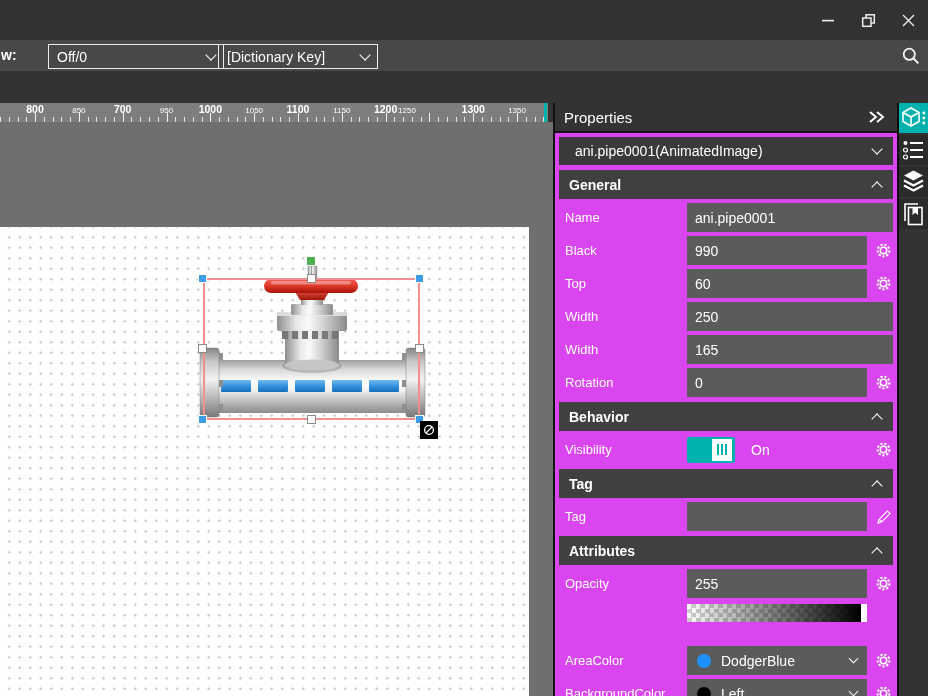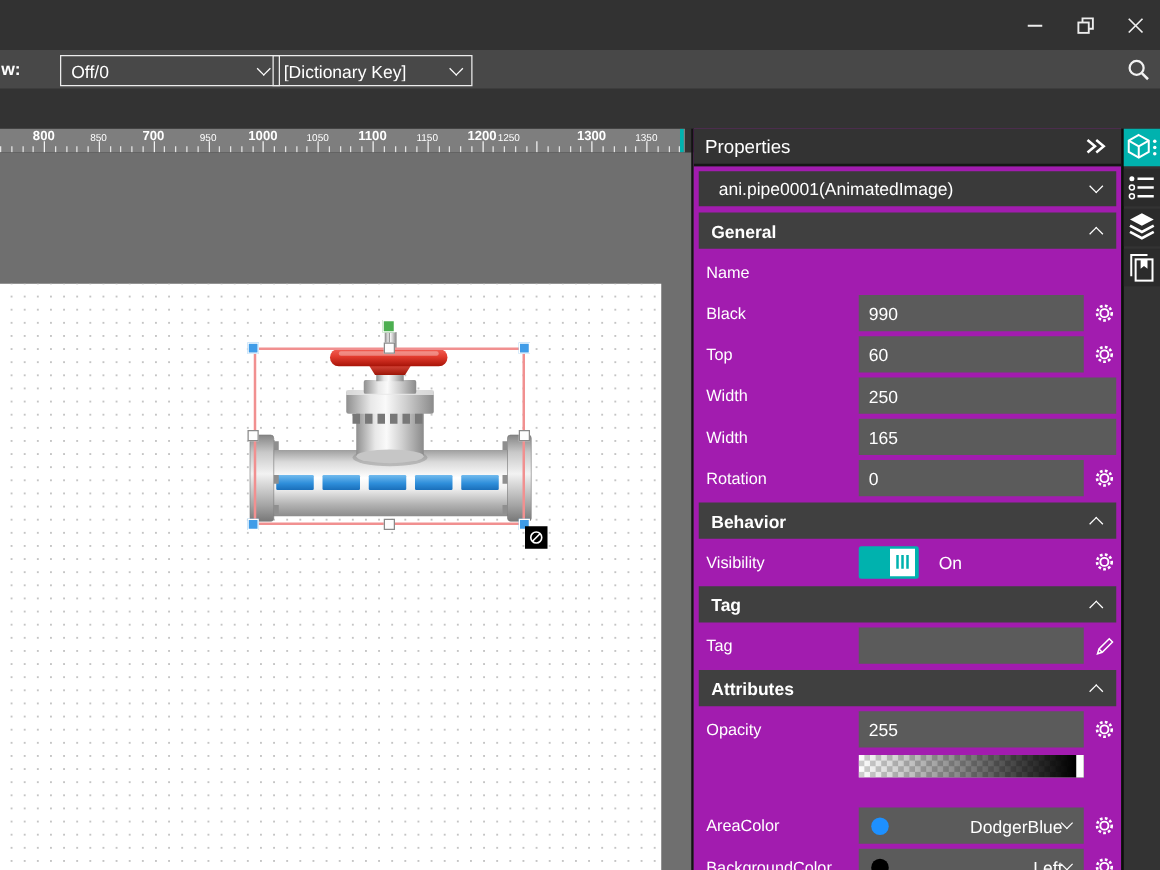--- a/index.html
+++ b/index.html
@@ -54,21 +54,21 @@
   
   .sel-rect { position:absolute; left:203px; top:156px; width:217px; height:142px; border:2px solid #f19090; }
   .handle { position:absolute; width:9px; height:9px; border:1px solid #fff; }
   .handle.mid { background:#fdfdfd; border:1px solid #8a8a8a; }
   .rot-line { position:absolute; left:311px; top:144px; width:1px; height:12px; background:#9a9a9a; }
   .rot-handle { position:absolute; left:306px; top:134px; width:10px; height:10px; border:1px solid #fff; }
   .sel-badge { position:absolute; left:420px; top:299px; width:18px; height:18px; background:#000;
                display:flex; align-items:center; justify-content:center; }
 
   
-  .panel { position:absolute; left:555px; top:103px; width:342px; height:593px; background:#a21caf; overflow:hidden; }
+  .panel { position:absolute; left:555px; top:103px; width:342px; height:593px; background:#d946ef; overflow:hidden; }
   .left-divider { position:absolute; left:553px; top:103px; width:2px; height:593px; background:#121212; }
   .phdr { height:30px; background:#333; border-bottom:2px solid #161616; display:flex; align-items:center; padding:0 12px 0 9px; }
   .phdr-title { flex:1; font-size:15px; }
   .objsel { margin:4px; height:28px; background:#3a3a3a; display:flex; align-items:center; padding:0 12px 0 16px; font-size:14px; }
   .objsel .dd-text { flex:1; }
   .sect { margin:5px 4px 0; height:29px; background:#404040; display:flex; align-items:center; padding:0 12px 0 10px; font-size:14px; font-weight:bold; }
   .sect .sect-title { flex:1; }
   .prow { display:flex; align-items:center; margin:4px 4px 0; height:29px; }
   .plabel { width:128px; padding-left:6px; font-size:13px; }
   .ctl { flex:1; height:29px; display:flex; align-items:center; position:relative; }
@@ -84,21 +84,21 @@
 
   .grad-row { margin:6px 4px 0 132px; height:18px; margin-right:30px; position:relative;
     background-image:
       linear-gradient(to right, rgba(255,255,255,0), #000 96%),
       repeating-conic-gradient(#cfcfcf 0% 25%, #ffffff 0% 50%);
     background-size:auto, 9px 9px; }
   .grad-handle { position:absolute; right:0; top:0; width:6px; height:18px; background:#fff; }
 
   .colorsel { width:100%; height:29px; background:#5b5b5b; display:flex; align-items:center; padding:0 10px; }
   .swatch { width:14px; height:14px; border-radius:50%; margin-right:10px; flex:none; }
-  .colorsel .color-name { flex:1; font-size:14px;text-align:right; }
+  .colorsel .color-name { flex:1; font-size:14px; }
   .colorsel .chev { width:7px; height:7px; border-width:1.3px; }
   .mt10 { margin-top:24px; }
 
   
   .strip { position:absolute; left:897px; top:103px; width:31px; height:593px; background:#333; border-left:2px solid #0d0d0d; }
   .strip-cell { width:29px; height:30px; margin-bottom:2px; background:#2b2b2b; display:flex; align-items:center; justify-content:center; }
 </style>
 </head>
 <body>
 <div id="app">
@@ -343,20 +343,23 @@
       <span class="dd-text">ani.pipe0001(AnimatedImage)</span>
       <span class="chev down"></span>
     </div>
 
     <div class="sect">
       <span class="sect-title">General</span>
       <span class="chev up"></span>
     </div>
     <div class="prow">
       <span class="plabel">Name</span>
+      <div class="ctl">
+          <input class="pinput" value="ani.pipe0001" style="">
+        </div>
     </div>
     <div class="prow">
       <span class="plabel">Black</span>
       <div class="ctl">
           <input class="pinput" value="990" style="">
         </div>
       <div class="iconslot">
           <svg width="19" height="19" viewBox="0 0 20 20">
             <circle cx="10" cy="10" r="6.2" fill="none" stroke="#fff" stroke-width="2.2" stroke-dasharray="2.3 1.9"></circle>
             <circle cx="10" cy="10" r="3.4" fill="none" stroke="#fff" stroke-width="1.6"></circle>

